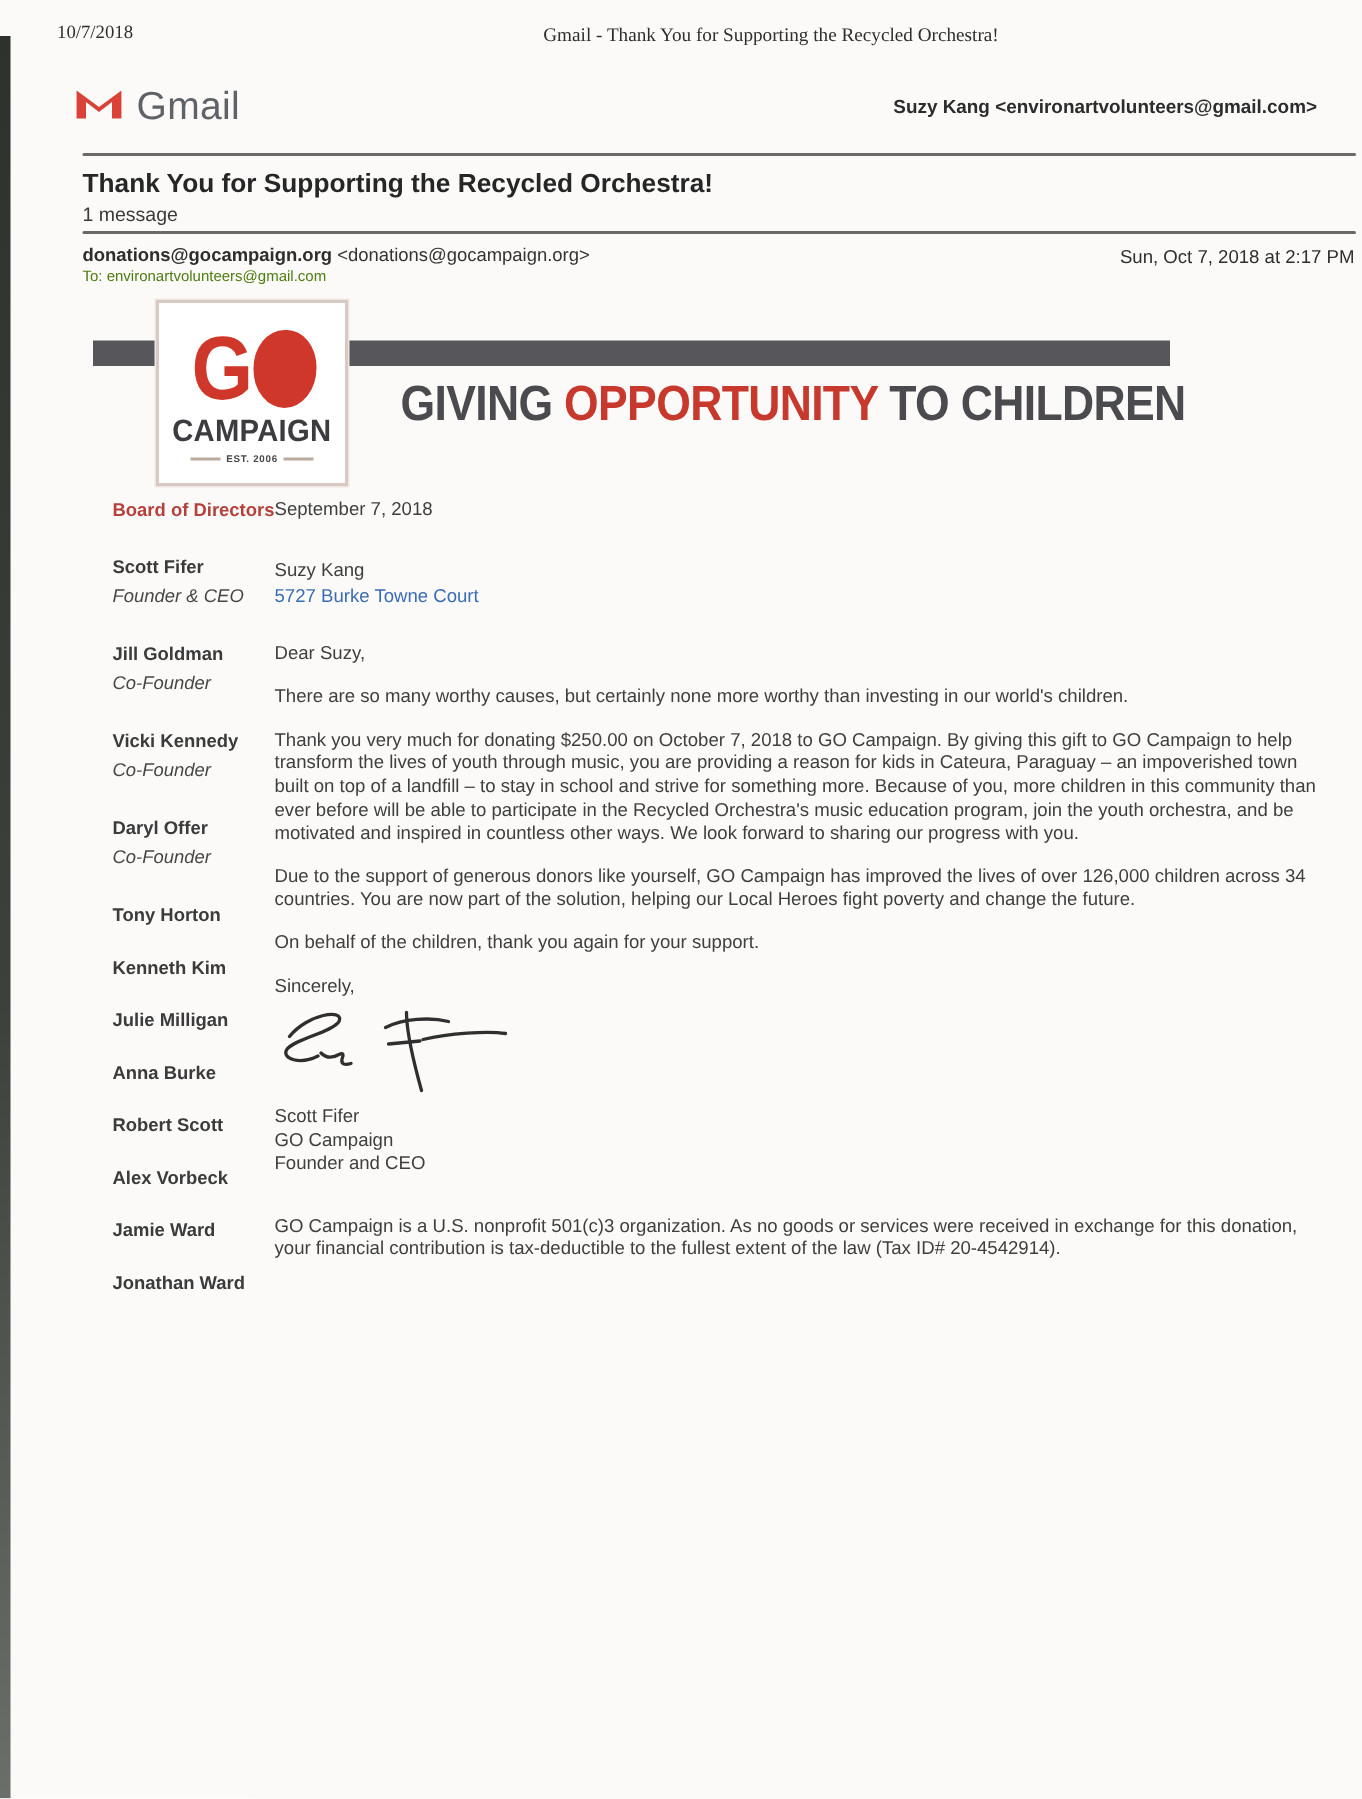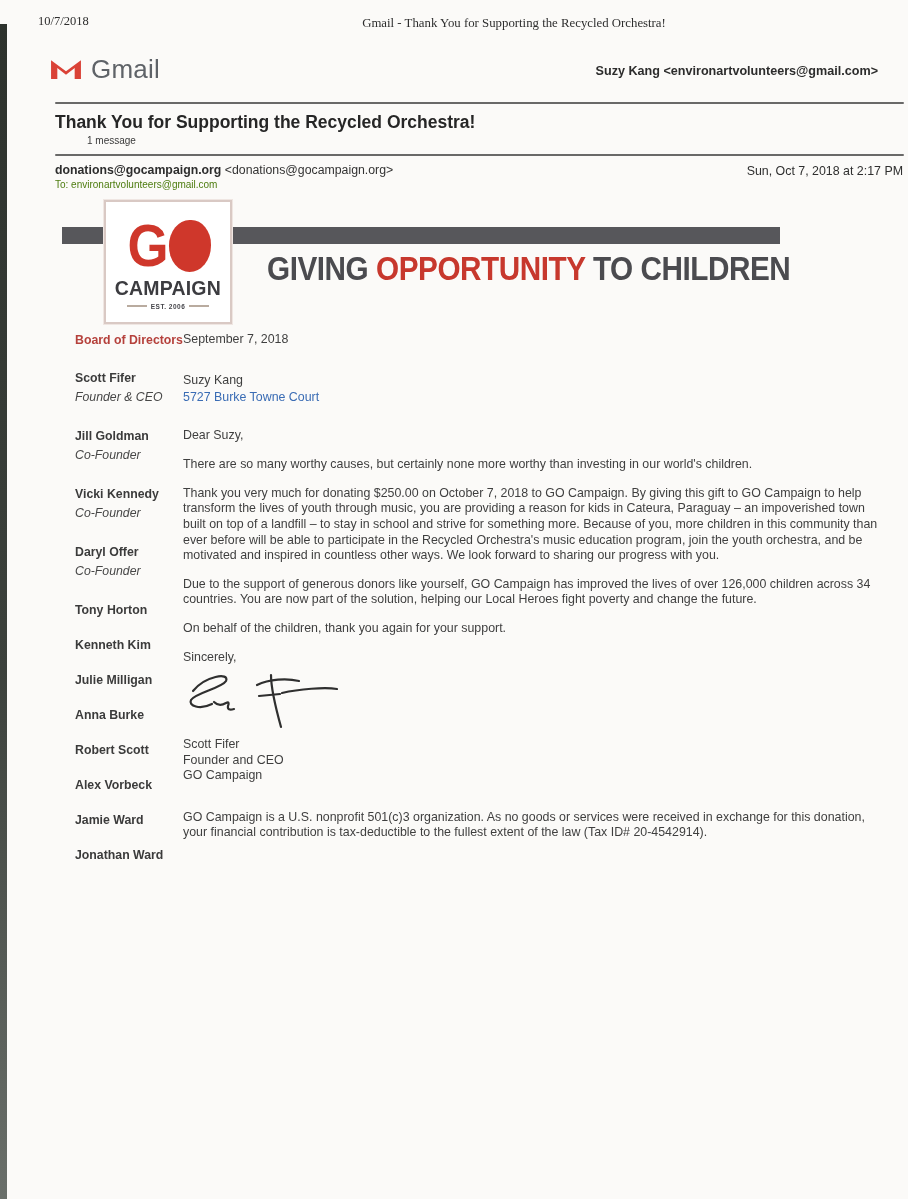--- a/index.html
+++ b/index.html
@@ -25,21 +25,21 @@
   .gmail-row { position:absolute; top:50px; left:48px; right:28px; height:44px; }
   .gmail-logo { position:absolute; left:0; top:4px; display:flex; align-items:center; gap:7px; }
   .gmail-logo .gmail-word { font-size:26px; color:#5f6368; letter-spacing:0.2px; }
   .account { position:absolute; right:2px; top:14px; font-size:12.6px; font-weight:bold; color:#2c2c2c; }
 
   .rule { position:absolute; left:55px; right:4px; height:2px; background:#4f4f4f; border-radius:2px; opacity:.85; }
   .rule-1 { top:102px; }
   .rule-2 { top:154px; }
 
   .subject { position:absolute; left:55px; top:112px; font-size:17.5px; font-weight:bold; color:#262626; }
-  .msg-count { position:absolute; left:55px; top:135px; font-size:10px; color:#3a3a3a;margin-left:32px; }
+  .msg-count { position:absolute; left:55px; top:135px; font-size:13px; color:#3a3a3a; }
 
   .from-row { position:absolute; left:55px; right:5px; top:163px; font-size:12.3px; color:#333; }
   .from-name { font-weight:bold; color:#2d2d2d; }
   .msg-date { position:absolute; right:0; top:1px; font-size:12.4px; color:#2f2f2f; }
   .to-line { position:absolute; left:55px; top:179px; font-size:10px; color:#4d7c0f; }
 
   
   .banner { position:absolute; top:200px; left:62px; width:795px; height:132px; }
   .banner-bar { position:absolute; top:27px; left:0; width:718px; height:17px; background:#57575b; }
   .logo-box {
@@ -204,20 +204,20 @@
             <path d="M88 6 C88 18 93 40 98 58"></path>
             <path d="M74 16 C86 10 104 9 116 12"></path>
             <path d="M99 24 C116 20 142 18 154 20"></path>
             <path d="M76 27 L97 25"></path>
           </g>
         </svg>
       </span>
 
       <div class="signer">
         <div>Scott Fifer</div>
+        <div>GO Campaign</div>
         <div>Founder and CEO</div>
-        <div>GO Campaign</div>
       </div>
 
       <div class="footnote">GO Campaign is a U.S. nonprofit 501(c)3 organization. As no goods or services were received in exchange for this donation, your financial contribution is tax-deductible to the fullest extent of the law (Tax ID# 20-4542914).</div>
     </div>
   </div>
 </div>
 
 </body></html>

